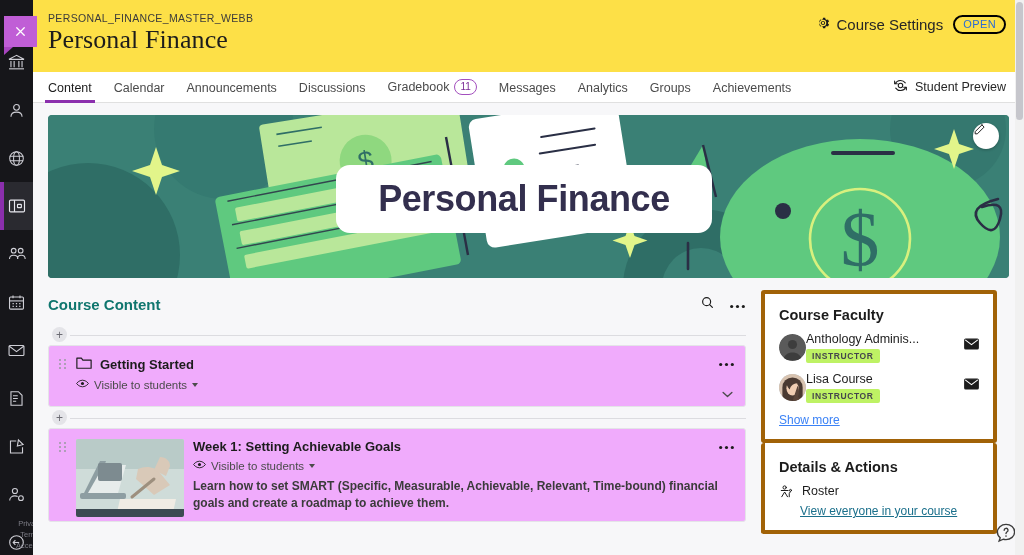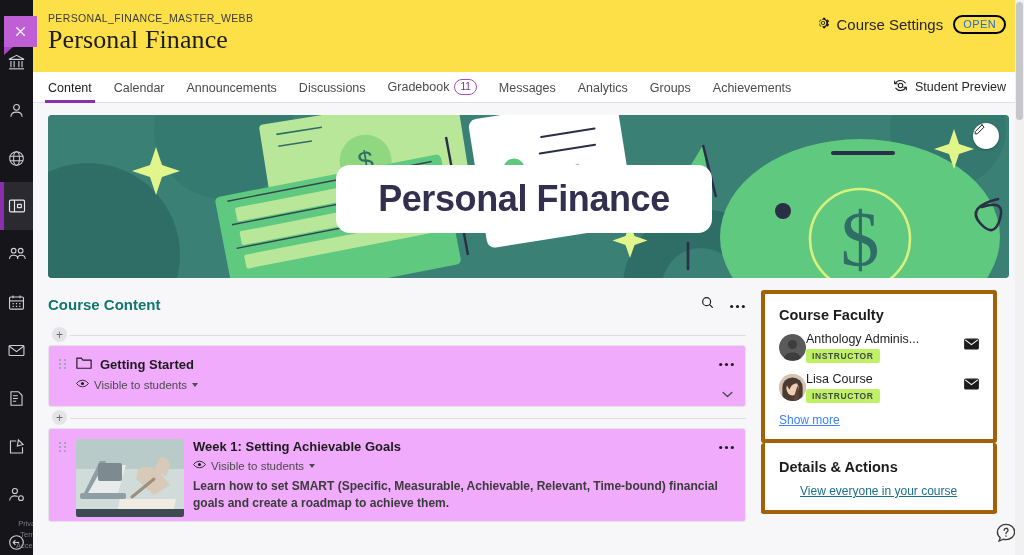--- a/index.html
+++ b/index.html
@@ -633,20 +633,32 @@
                 </svg>
               </span>
             </div>
           </div>
 
           <a class="show-more" href="#">Show more</a>
         </div>
 
         <div class="side-card" style="padding-top:16px;">
           <div class="side-title">Details &amp; Actions</div>
+          <div class="detail-row">
+            <span>
+              <svg width="15" height="15" viewBox="0 0 24 24" fill="none" stroke="#1c1c1c" stroke-width="1.6" stroke-linecap="round">
+                <circle cx="9" cy="5.6" r="2.6"></circle>
+                <path d="M4.4 20.4 9 12.8l4.6 7.6"></path>
+                <path d="M3.6 10.4h11"></path>
+                <circle cx="18.4" cy="10.2" r="1.6"></circle>
+                <path d="M16.4 20.4v-5.6c0-1.2 1-2.2 2.2-2.2"></path>
+              </svg>
+            </span>
+            <span class="detail-label">Roster</span>
+          </div>
           <a class="detail-link" href="#">View everyone in your course</a>
         </div>
 
         <div class="help-fab">
           <span>
             <svg width="22" height="22" viewBox="0 0 24 24" fill="none" stroke="#3b3b3b" stroke-width="1.5">
               <path d="M12 2.6c5.2 0 9.4 3.7 9.4 8.3s-4.2 8.3-9.4 8.3c-1 0-2-.1-2.9-.4l-4.6 2 1.2-3.6C3.6 15.7 2.6 13.4 2.6 11c0-4.6 4.2-8.4 9.4-8.4Z"></path>
               <path d="M10 9a2.1 2.1 0 1 1 3 1.9c-.6.4-1 .9-1 1.7" stroke-linecap="round"></path>
               <circle cx="12" cy="15.4" r=".9" fill="#3b3b3b" stroke="none"></circle>
             </svg>

